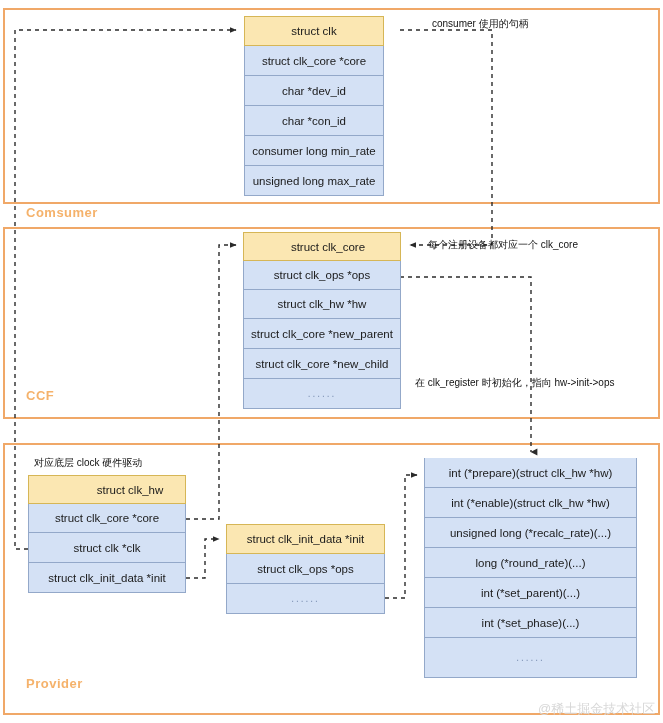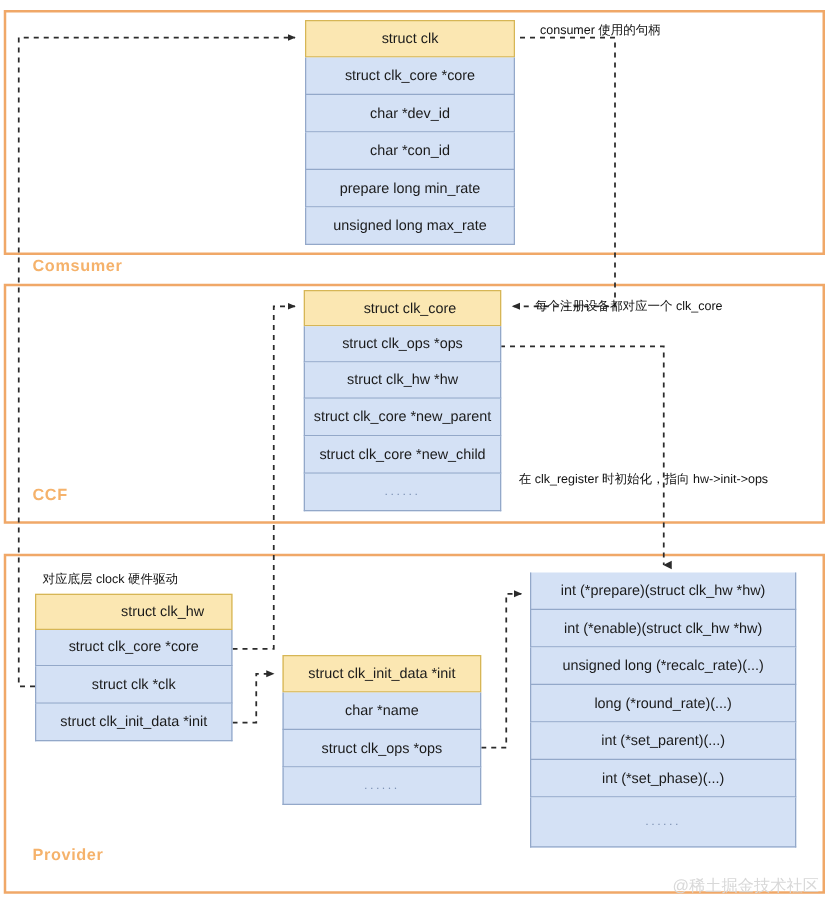--- a/index.html
+++ b/index.html
@@ -106,26 +106,26 @@
       <path d="M186,519 L219,519 L219,245 L236,245" marker-end="url(#arrow)"></path>
 
       <path d="M400,277 L531,277 L531,452" marker-end="url(#arrowdown)"></path>
 
       <path d="M186,578 L205,578 L205,539 L219,539" marker-end="url(#arrow)"></path>
 
       <path d="M385,598 L405,598 L405,475 L417,475" marker-end="url(#arrow)"></path>
     </g>
   </svg>
 
-  <div class="struct" style="left:244px;top:16px;width:168px;">
+  <div class="struct" style="left:244px;top:16px;width:140px;">
     <div class="row head" style="height:30px;">struct clk</div>
     <div class="row field" style="height:30px;">struct clk_core *core</div>
     <div class="row field" style="height:30px;">char *dev_id</div>
     <div class="row field" style="height:30px;">char *con_id</div>
-    <div class="row field" style="height:30px;">prepare long min_rate</div>
+    <div class="row field" style="height:30px;">consumer long min_rate</div>
     <div class="row field" style="height:30px;">unsigned long max_rate</div>
   </div>
 
   <div class="struct" style="left:243px;top:232px;width:158px;">
     <div class="row head" style="height:29px;padding-left:12px;">struct clk_core</div>
     <div class="row field" style="height:29px;">struct clk_ops *ops</div>
     <div class="row field" style="height:29px;">struct clk_hw *hw</div>
     <div class="row field" style="height:30px;">struct clk_core *new_parent</div>
     <div class="row field" style="height:30px;">struct clk_core *new_child</div>
     <div class="row field dots" style="height:30px;">......</div>
@@ -133,21 +133,20 @@
 
   <div class="struct" style="left:28px;top:475px;width:158px;">
     <div class="row head" style="height:29px;padding-left:46px;">struct clk_hw</div>
     <div class="row field" style="height:29px;">struct clk_core *core</div>
     <div class="row field" style="height:30px;">struct clk *clk</div>
     <div class="row field" style="height:30px;">struct clk_init_data *init</div>
   </div>
 
   <div class="struct" style="left:226px;top:524px;width:159px;">
     <div class="row head" style="height:30px;">struct clk_init_data *init</div>
-    <div class="row field" style="height:30px;">char *name</div>
     <div class="row field" style="height:30px;">struct clk_ops *ops</div>
     <div class="row field dots" style="height:30px;">......</div>
   </div>
 
   <div class="struct" style="left:424px;top:458px;width:213px;">
     <div class="row field" style="height:30px;">int (*prepare)(struct clk_hw *hw)</div>
     <div class="row field" style="height:30px;">int (*enable)(struct clk_hw *hw)</div>
     <div class="row field" style="height:30px;">unsigned long (*recalc_rate)(...)</div>
     <div class="row field" style="height:30px;">long (*round_rate)(...)</div>
     <div class="row field" style="height:30px;">int (*set_parent)(...)</div>

